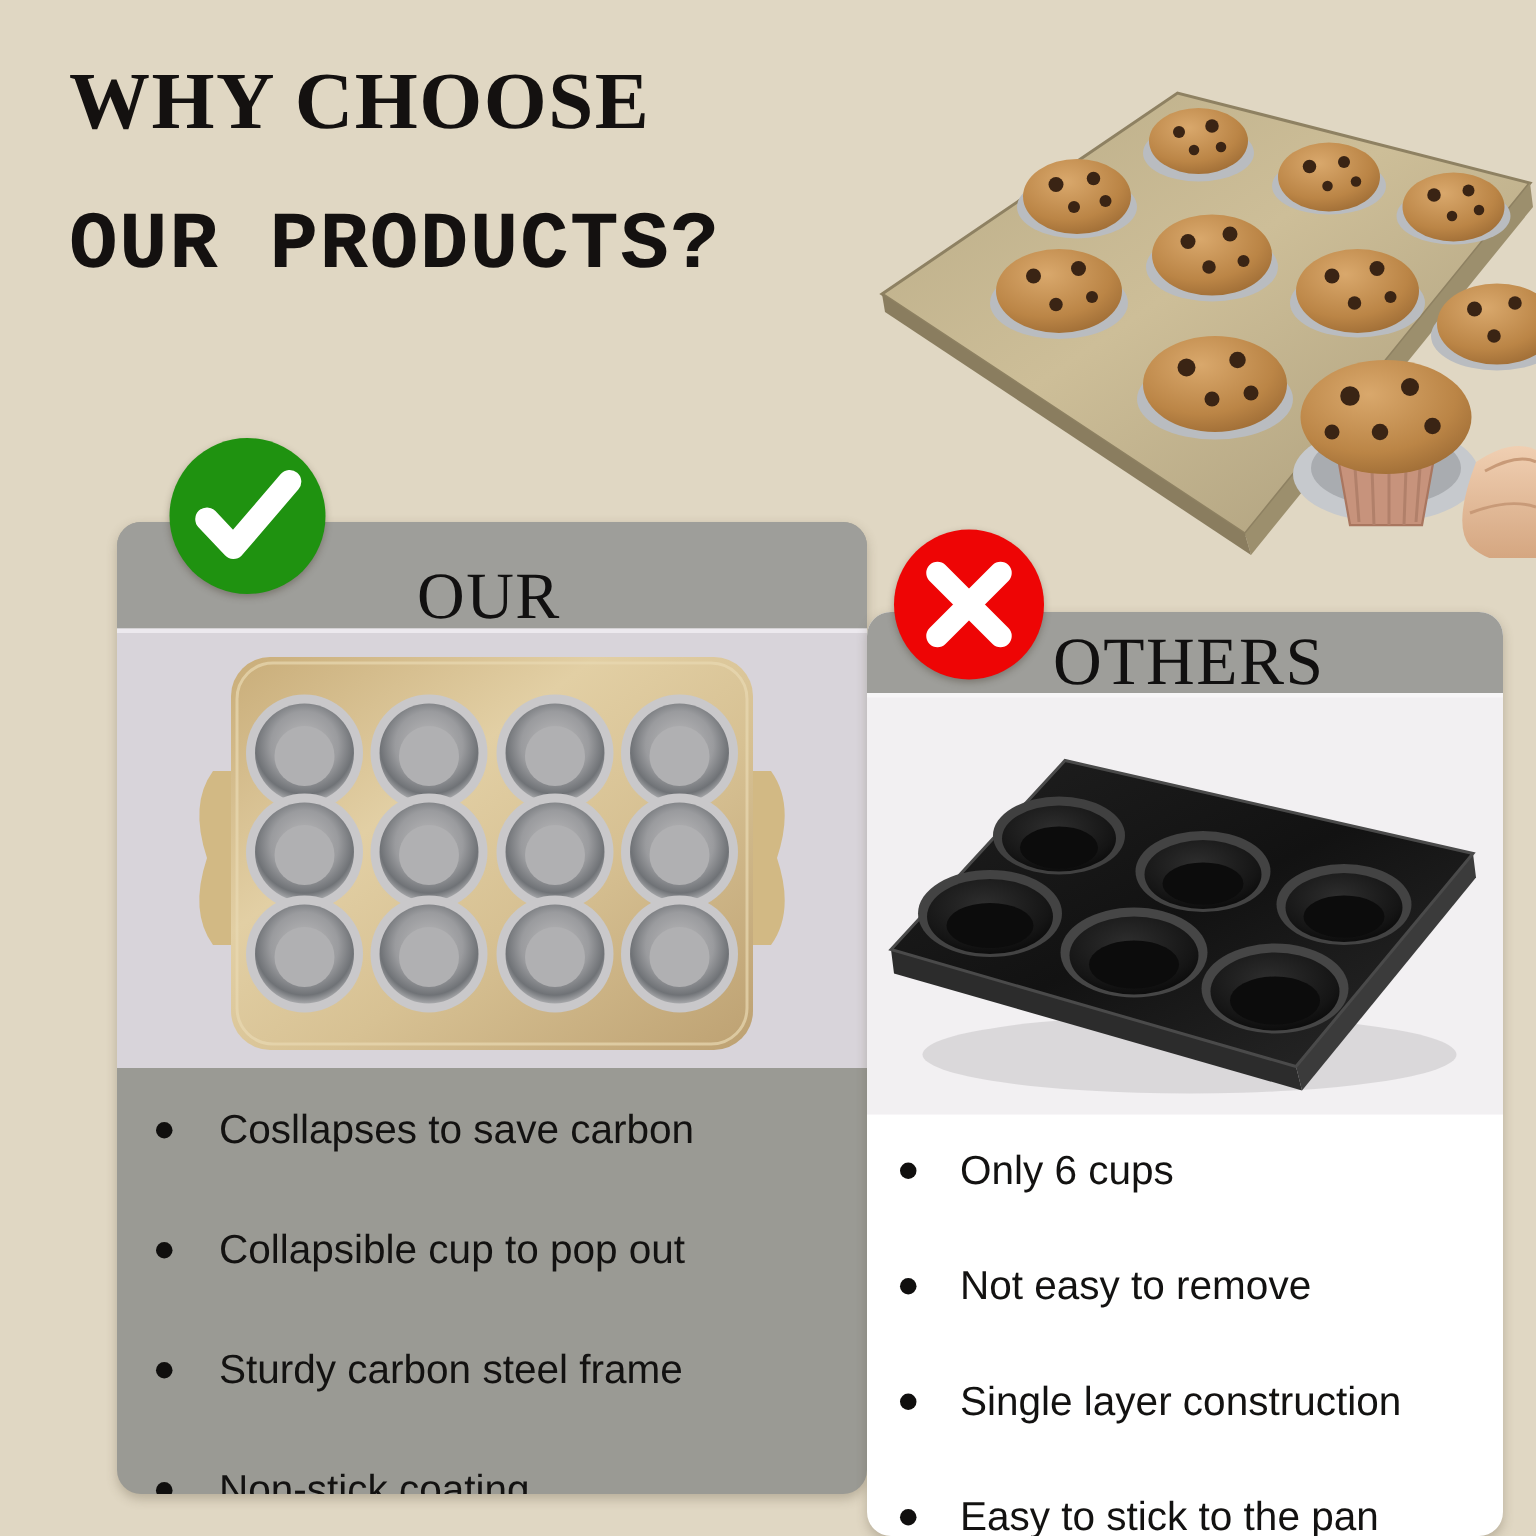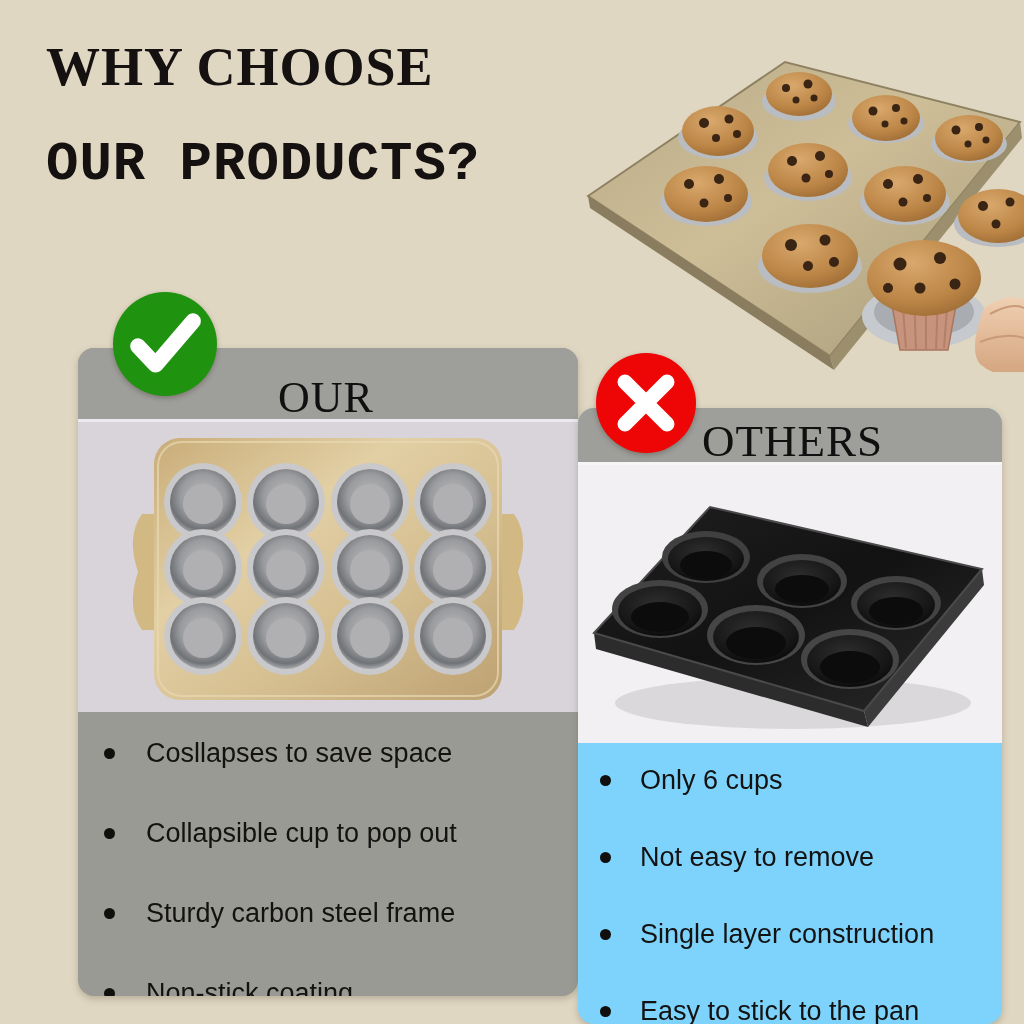--- a/index.html
+++ b/index.html
@@ -60,21 +60,21 @@
     width: 500px;
     height: 648px;
     background: #9a9a94;
     z-index: 3;
   }
   .panel-others {
     left: 578px;
     top: 408px;
     width: 424px;
     height: 616px;
-    background: #7dd3fc;
+    background: #ffffff;
     z-index: 4;
   }
   .panel-head {
     position: relative;
     height: 71px;
     background: #9e9e9a;
   }
   .panel-others .panel-head { height: 54px; }
   .panel-title {
     position: absolute;
@@ -386,21 +386,21 @@
               <circle cx="375" cy="214" r="39" fill="#c9c8ca"></circle>
               <circle cx="375" cy="214" r="33" fill="url(#cupG)"></circle>
               <circle cx="375" cy="216" r="20" fill="#b0b0b2"></circle>
             </g>
         </g>
       </svg>
     </div>
     <ul class="panel-list">
       <li>
         <span class="bullet"></span>
-        <span>Cosllapses to save space</span>
+        <span>Cosllapses to save carbon</span>
       </li>
       <li>
         <span class="bullet"></span>
         <span>Collapsible cup to pop out</span>
       </li>
       <li>
         <span class="bullet"></span>
         <span>Sturdy carbon steel frame</span>
       </li>
       <li>

